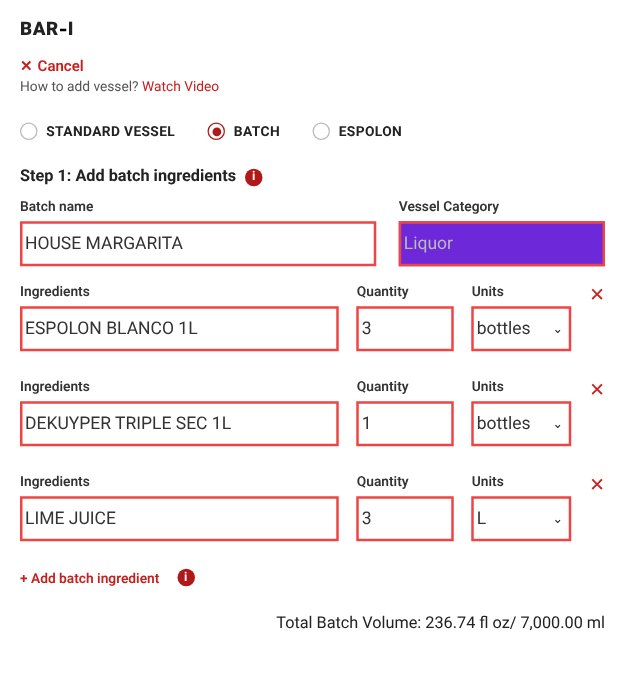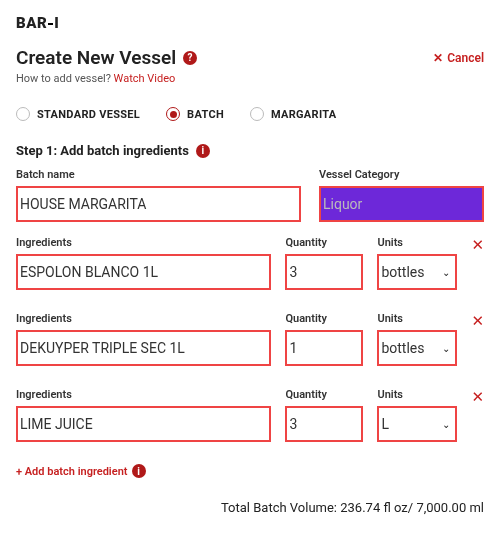--- a/index.html
+++ b/index.html
@@ -26,55 +26,51 @@
 .r1>div:last-child{width:165px}
 .r1 input[disabled]{color:#bbb;background:#6d28d9}
 .row{display:flex;gap:14px;align-items:flex-start;margin-bottom:22px}
 .c-ing{flex:1}
 .c-qty{width:78px}
 .c-unit{width:80px}
 .selwrap{position:relative}
 .selwrap select{appearance:none;padding-right:22px}
 .chev{position:absolute;right:7px;top:50%;transform:translateY(-50%);pointer-events:none;font-size:10px}
 .x{color:#c62020;font-size:15px;cursor:pointer;padding-bottom:8px}
-.add{color:#c62020;font-size:11px;font-weight:600;cursor:pointer;display:flex;align-items:center;gap:4px;margin-top:8px}
+.add{color:#c62020;font-size:11px;font-weight:600;cursor:pointer;display:flex;align-items:center;gap:14px;margin-top:8px}
 .total{text-align:right;font-size:13px;margin-top:22px}
 .total b{font-weight:400}
 </style>
 </head>
 <body>
 
 <div class="logo">BAR<span class="dash"></span>I</div>
 
 <div class="hdr">
-  <h1>
-    <span>Create New Vessel</span>
-    <span class="q">?</span>
-  </h1>
   <div class="cancel">
     <span>✕</span>
     <span>Cancel</span>
   </div>
 </div>
 <div class="sub">
   <span>How to add vessel? </span><a>Watch Video</a>
 </div>
 
 <div class="radios">
   <div class="radio">
       <span class="rc"></span>
       <span>STANDARD VESSEL</span>
     </div>
   <div class="radio">
       <span class="rc sel"></span>
       <span>BATCH</span>
     </div>
   <div class="radio">
       <span class="rc"></span>
-      <span>MARGARITA</span>
+      <span>ESPOLON</span>
     </div>
 </div>
 
 <div class="step">
   <span>Step 1: Add batch ingredients</span>
   <span class="q">i</span>
 </div>
 
 <div class="r1">
   <div>

